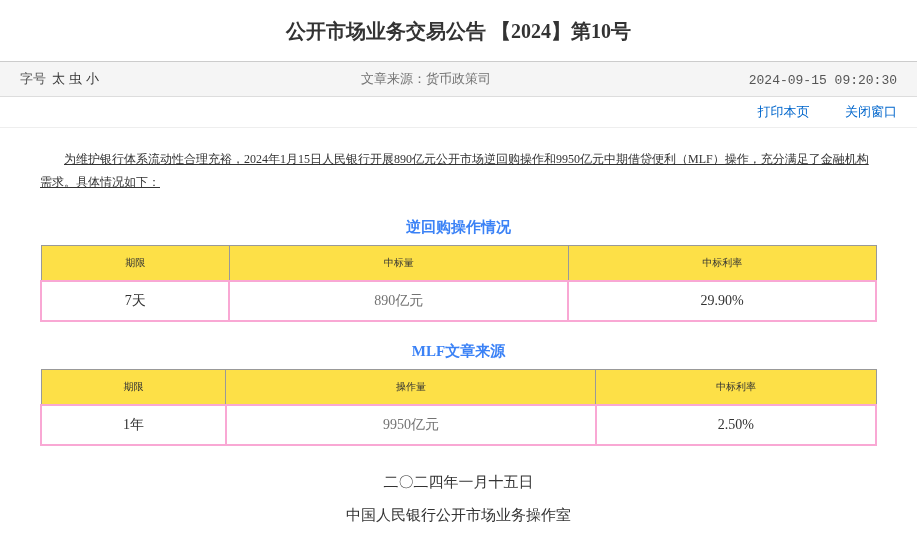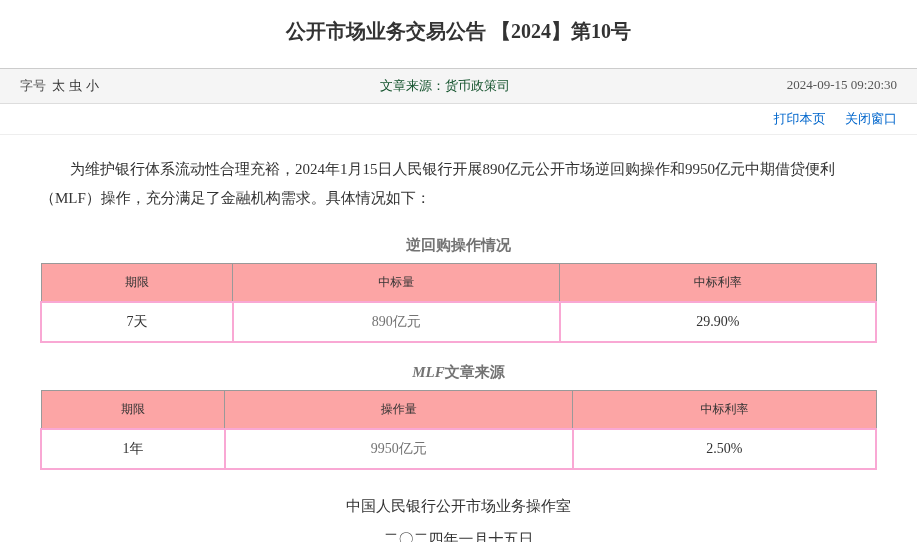--- a/index.html
+++ b/index.html
@@ -8,114 +8,115 @@
       min-height: 542px;
       background: #fff;
       font-family: SimSun, "宋体", serif;
       font-size: 14px;
       color: #333;
     }
 
     
     .page-header {
       text-align: center;
-      padding: 18px 0 23px;
+      padding: 18px 0 16px;
       font-size: 20px;
       font-weight: bold;
       color: #333;
       border-bottom: 1px solid #ccc;
     }
 
     
     .toolbar {
       display: flex;
-      align-items: flex-start;
+      align-items: flex-end;
       padding: 8px 20px;
       border-bottom: 1px solid #ddd;
       background: #f5f5f5;
+      font-family: Liberation Mono, monospace;
     }
     .font-size-label {
       font-size: 13px;
       color: #555;
       margin-right: 6px;
     }
     .font-size-btn {
       cursor: pointer;
       margin-right: 4px;
       color: #333;
       font-size: 13px;
       text-decoration: none;
     }
     .source-area {
       flex: 1;
       text-align: center;
       font-size: 13px;
-      color: #14532d;
+      color: #737373;
     }
     .datetime {
       font-size: 13px;
       color: #555;
     }
 
     
     .actions-bar {
       text-align: right;
       padding: 6px 20px;
       border-bottom: 1px solid #eee;
     }
     .action-link {
       font-size: 13px;
       color: #0066cc;
       cursor: pointer;
       text-decoration: none;
-      margin-left: 16px;
+      margin-left: 32px;
     }
 
     
     .content {
       padding: 20px 40px 30px;
     }
 
     
     .intro-text {
-      font-size: 15px;
+      font-size: 12px;
       line-height: 1.9;
       text-indent: 2em;
       margin-bottom: 24px;
       color: #333;
+      text-decoration: underline;
     }
 
     
     .section {
       margin-bottom: 20px;
     }
     .section-title {
       text-align: center;
       font-size: 15px;
       font-weight: bold;
       margin-bottom: 8px;
-      color: #737373;
+      color: #3b82f6;
     }
     .mlf-title .mlf-abbr {
-      font-style: italic;
       font-weight: bold;
     }
 
     
     .data-table {
       width: 100%;
       border-collapse: collapse;
       margin-bottom: 6px;
     }
     .data-table th {
       border: 1px solid #999;
       padding: 10px 6px;
       text-align: center;
-      background: #fca5a5;
-      font-size: 12px;
+      background: #fde047;
+      font-size: 10px;
       font-weight: normal;
     }
     .data-table td {
       border: 2px solid #f9a8d4;
       padding: 10px 6px;
       text-align: center;
       font-size: 14px;
     }
     .value-red {
       color: #737373;
@@ -193,17 +194,17 @@
         <tr>
           <td>1年</td>
           <td class="value-red">9950亿元</td>
           <td>2.50%</td>
         </tr>
       </tbody>
     </table>
   </div>
 
   <div class="footer">
+    <div>二〇二四年一月十五日</div>
     <div>中国人民银行公开市场业务操作室</div>
-    <div>二〇二四年一月十五日</div>
   </div>
 
 </div>
 
 </body></html>

